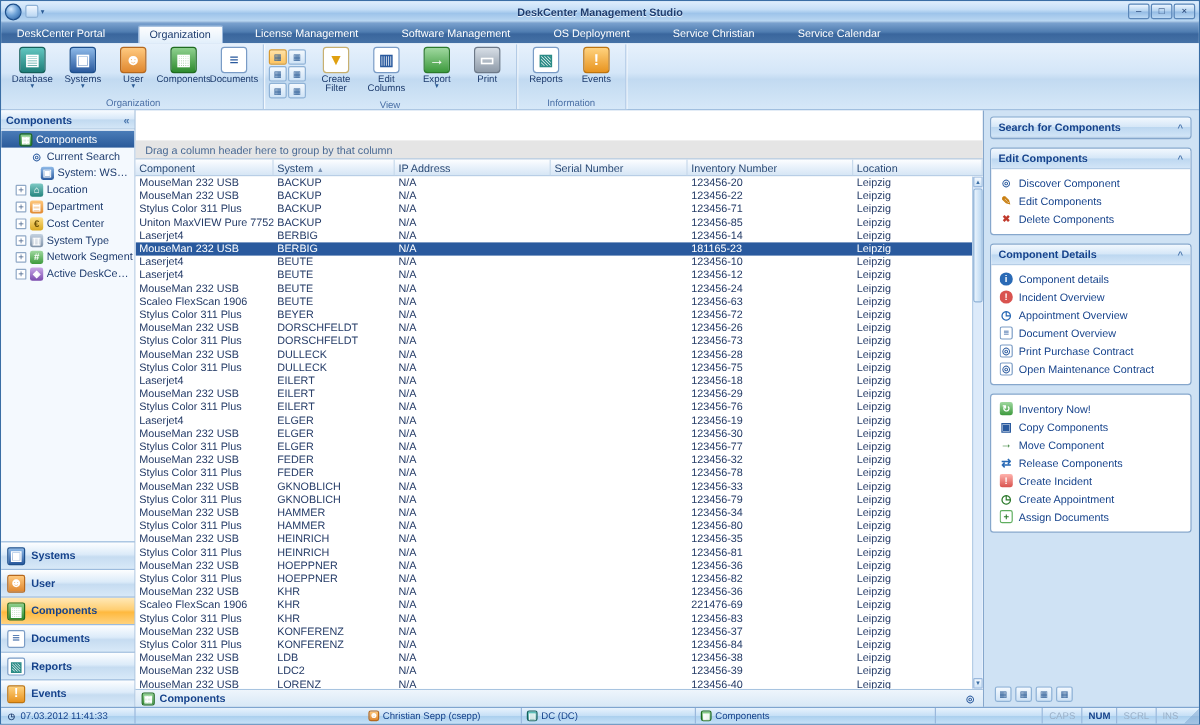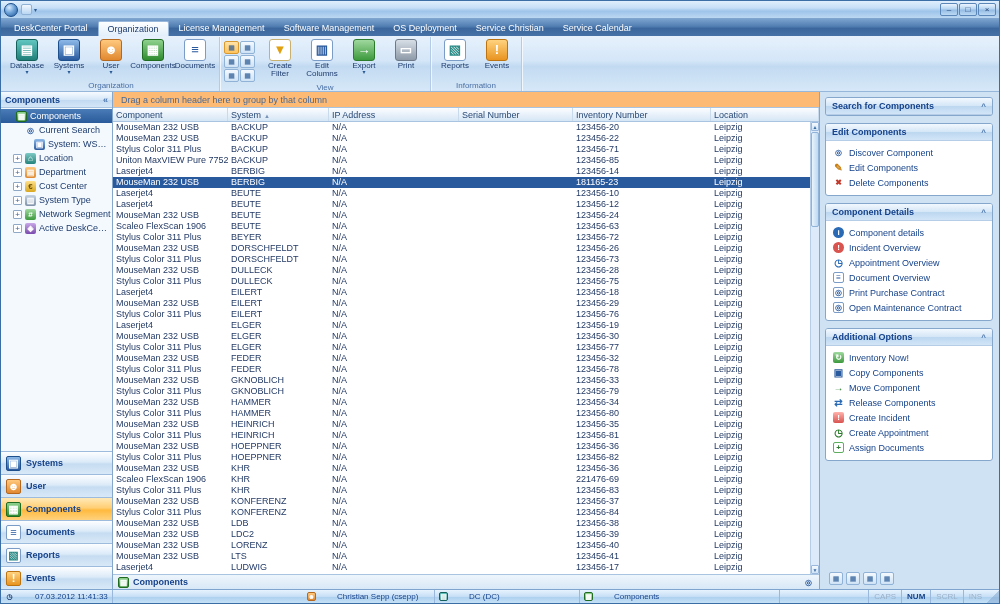--- a/index.html
+++ b/index.html
@@ -13,21 +13,21 @@
     background:radial-gradient(circle at 35% 30%,#d6eaff 0%,#6fa3d8 45%,#20579a 100%);border:1px solid #1d4f8c;}
   .qa{display:flex;align-items:center;gap:2px;z-index:2;}
   .qa-icon{width:11px;height:11px;border-radius:2px;background:linear-gradient(#f2f8ff,#b9d6f2);border:1px solid #8fb2d6;}
   .qa-dd{font-size:6px;color:#2a5a94;}
   .title-text{position:absolute;left:0;right:0;text-align:center;font-size:9px;font-weight:bold;color:#1e3c6e;text-shadow:0 1px 0 rgba(255,255,255,.8);}
   .win-btns{margin-left:auto;display:flex;gap:1px;z-index:2;}
   .win-btn{width:18px;height:13px;border:1px solid #5a86b8;border-radius:2px;text-align:center;font-size:8px;line-height:11px;color:#1e3c6e;cursor:default;
     background:linear-gradient(#ecf5ff,#b6d4f0 45%,#95bce4 55%,#bcd9f4);}
 
   
-  .tabbar{height:17px;flex:none;display:flex;align-items:flex-end;padding:0 0 0 4px;gap:1px;
+  .tabbar{height:17px;flex:none;display:flex;align-items:flex-end;padding:0 0 0 4px;gap:18px;
     background:linear-gradient(180deg,#7ba2cf 0%,#4f7cb0 45%,#3a669d 55%,#4672a6 100%);}
   .tab{font-size:9px;color:#fff;padding:2px 9px 2px 9px;height:15px;white-space:nowrap;cursor:default;}
   .tab.active{background:linear-gradient(#fefefe,#e2effb);color:#1e3c6e;border-radius:2px 2px 0 0;border:1px solid #9ab8dc;border-bottom:none;}
 
   
   .ribbon{height:56px;flex:none;display:flex;align-items:stretch;padding:1px 2px 0 2px;
     background:linear-gradient(180deg,#e7f1fc 0%,#d4e6f8 45%,#c2daf1 55%,#d6e8f8 100%);border-bottom:1px solid #96b6da;}
   .rgroup{display:flex;flex-direction:column;padding:1px 4px 0 4px;border-right:1px solid #b3cbe6;box-shadow:1px 0 0 rgba(255,255,255,.7);}
   .rrow{display:flex;flex:1;align-items:flex-start;gap:2px;}
   .rbtn{display:flex;flex-direction:column;align-items:center;width:40px;padding-top:1px;font-size:8px;color:#1e3c6e;text-align:center;line-height:1.05;cursor:default;border-radius:2px;}
@@ -95,21 +95,21 @@
   .texp.none{border:none;background:transparent;}
   .tlabel{overflow:hidden;text-overflow:ellipsis;}
   .nav{flex:none;display:flex;flex-direction:column;}
   .nitem{height:23px;display:flex;align-items:center;gap:5px;padding:0 5px;font-size:9px;font-weight:bold;color:#15428b;cursor:default;
     background:linear-gradient(#fdfeff,#dcebf9 45%,#c6dcf1 55%,#d8e9f8);border-top:1px solid #9cbbdd;}
   .nitem.active{background:linear-gradient(#ffe9b8,#ffcf74 45%,#ffb93e 55%,#ffd27e);}
 
   
   .content{flex:1;display:flex;flex-direction:column;min-width:0;background:#fff;border-right:1px solid #86a7cc;}
   .groupby{height:16px;flex:none;display:flex;align-items:center;padding:0 8px;font-size:9px;color:#4a6a94;
-    background:#fdba74;border-bottom:1px solid #a8c4e0;}
+    background:#e5e5e5;border-bottom:1px solid #a8c4e0;margin-top:25px;}
   .grid-header{height:14px;flex:none;display:grid;grid-template-columns:115px 101px 130px 114px 138px 1fr;
     background:linear-gradient(#fdfeff,#eaf2fb 45%,#d6e6f5 100%);border-bottom:1px solid #a8c4e0;}
   .gh{font-size:9px;color:#2a4a76;padding:1px 0 0 3px;border-right:1px solid #c8daec;white-space:nowrap;overflow:hidden;display:flex;align-items:center;gap:3px;}
   .sort::before{content:"▲";font-size:6px;color:#7a93b5;}
   .grid-body-wrap{flex:1;position:relative;overflow:hidden;background:#fff;}
   .grid-body{position:absolute;inset:0 9px 0 0;overflow:hidden;}
   .grow{display:grid;grid-template-columns:115px 101px 130px 114px 138px 1fr;height:11px;}
   .grow.selected{background:#2a5a9e;color:#fff;}
   .gcell{font-size:9px;line-height:11px;color:#233a66;padding-left:3px;white-space:nowrap;overflow:hidden;}
   .grow.selected .gcell{color:#fff;}
@@ -135,21 +135,21 @@
   .kw-row{display:flex;align-items:center;gap:3px;}
   .kw-input{flex:1;min-width:0;height:15px;border:1px solid #7a9cc6;font-size:9px;padding:0 2px;background:#fff;color:#1e3c6e;}
   .kw-dd{font-size:6px;color:#2a5a94;border:1px solid #9ab8dc;background:linear-gradient(#f4f9fe,#cfe3f6);width:11px;height:13px;display:inline-flex;align-items:center;justify-content:center;border-radius:1px;}
   .rp-footer{margin-top:auto;display:flex;gap:3px;padding:2px 0 1px 4px;}
   .rpf-btn{width:14px;height:13px;border:1px solid #8fb2d6;border-radius:2px;background:linear-gradient(#f4f9fe,#cfe3f6);display:flex;align-items:center;justify-content:center;font-size:7px;color:#2a5a94;}
   .rpf-btn::before{content:"▦";}
 
   
   .statusbar{height:14px;flex:none;display:flex;align-items:center;font-size:8px;color:#15428b;
     background:linear-gradient(#e8f3fd,#c6dff6 50%,#aacfee 51%,#c6e1f7);border-top:1px solid #7fa5cf;}
-  .sb-sec{display:flex;align-items:center;gap:21px;height:100%;padding:0 4px;border-right:1px solid #9ab8dc;white-space:nowrap;}
+  .sb-sec{display:flex;align-items:center;gap:3px;height:100%;padding:0 4px;border-right:1px solid #9ab8dc;white-space:nowrap;}
   .sb-date{width:112px;}
   .sb-user{margin-left:190px;width:132px;}
   .sb-db{width:145px;}
   .sb-ctx{width:200px;}
   .sb-sec .sicon{width:9px;height:9px;font-size:7px;}
   .sb-ind{margin-left:auto;display:flex;height:100%;}
   .ind{padding:0 5px;display:flex;align-items:center;border-left:1px solid #9ab8dc;color:#9ab0c8;text-align:center;}
   .ind.active{color:#15428b;font-weight:bold;}
   .sb-grip{width:12px;height:100%;background:linear-gradient(135deg,transparent 50%,#7fa5cf 50%);opacity:.5;}
 </style>
@@ -157,20 +157,21 @@
 <body>
 
 <div class="window">
 
   <div class="titlebar">
     <div class="app-orb"></div>
     <div class="qa">
       <span class="qa-icon"></span>
       <span class="qa-dd">▾</span>
     </div>
+    <div class="title-text">DeskCenter Management Studio</div>
     <div class="win-btns">
       <div class="win-btn">–</div>
       <div class="win-btn">□</div>
       <div class="win-btn">×</div>
     </div>
   </div>
 
   <div class="tabbar">
       <div class="tab">DeskCenter Portal</div>
       <div class="tab active">Organization</div>
@@ -758,24 +759,20 @@
               <span class="sicon purchase-contract-icon"></span>
               <span>Print Purchase Contract</span>
             </div>
             <div class="rp-link">
               <span class="sicon maintenance-contract-icon"></span>
               <span>Open Maintenance Contract</span>
             </div>
           </div>
         </div>
         <div class="rp-box">
-          <div class="rp-head">
-            <span>Additional Options</span>
-            <span class="chev"></span>
-          </div>
           <div class="rp-body">
             <div class="rp-link">
               <span class="sicon inventory-icon"></span>
               <span>Inventory Now!</span>
             </div>
             <div class="rp-link">
               <span class="sicon copy-icon"></span>
               <span>Copy Components</span>
             </div>
             <div class="rp-link">

